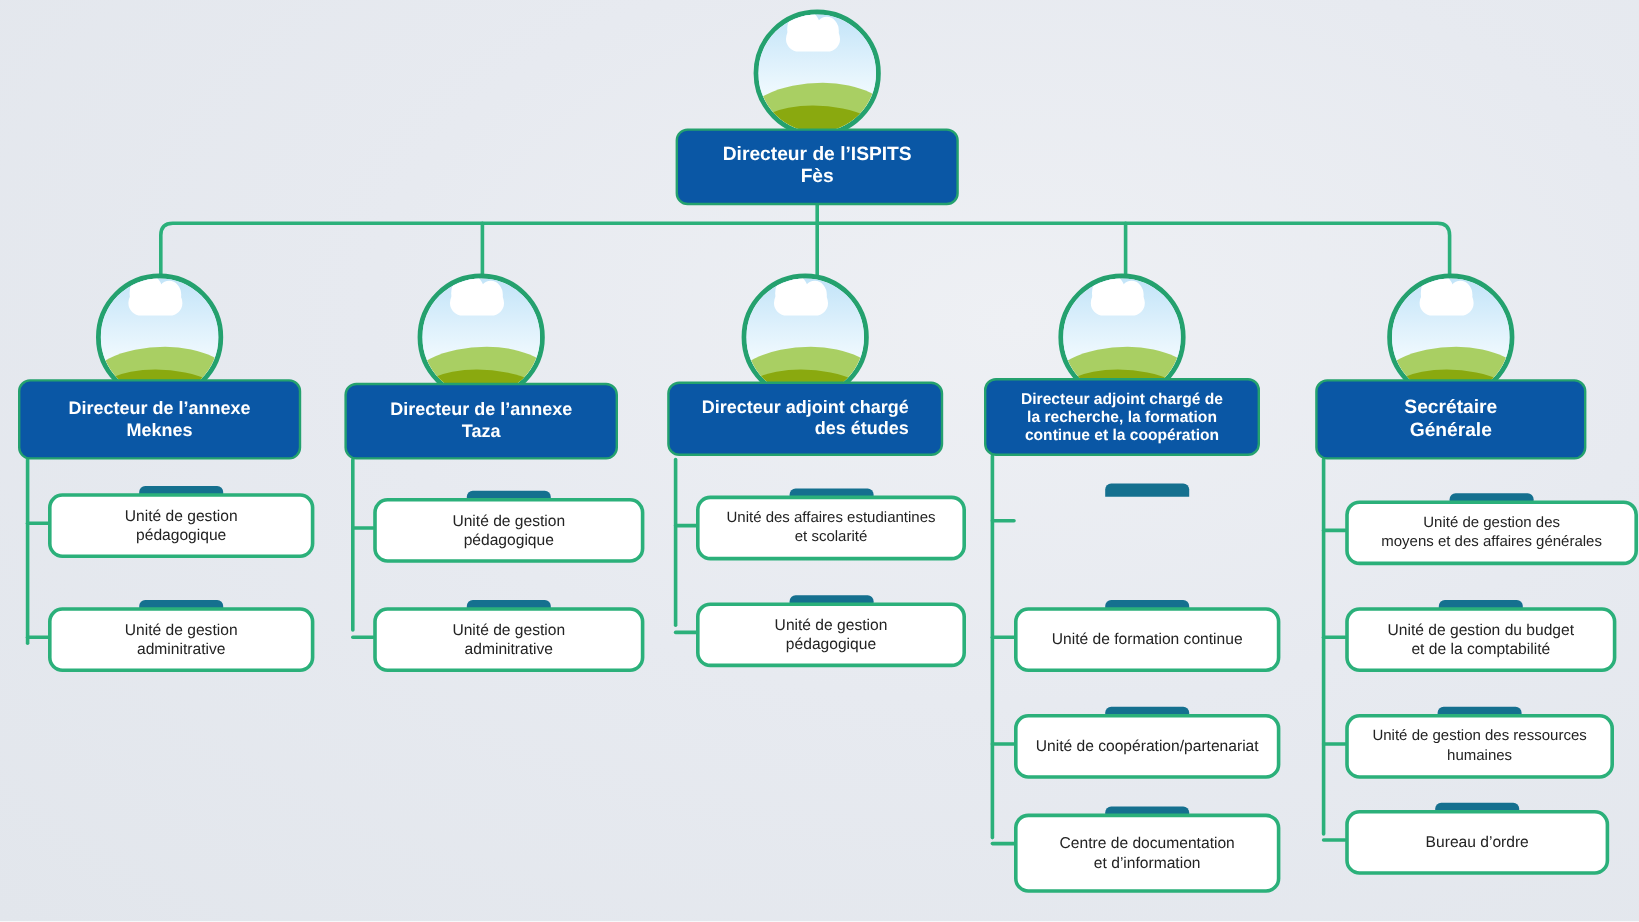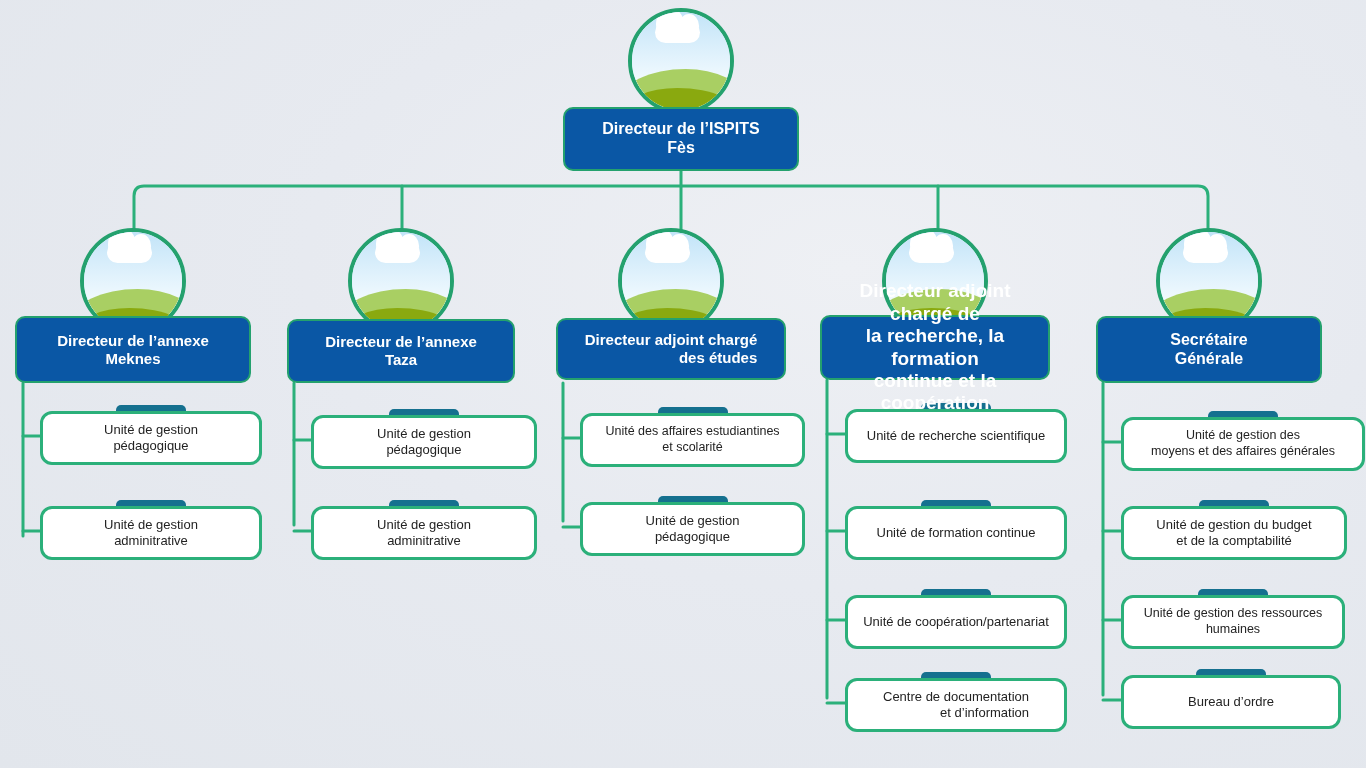--- a/index.html
+++ b/index.html
@@ -267,40 +267,39 @@
 pédagogique</div>
   </div>
 
   <div class="exec-node" style="left:820px; top:228px; width:230px; height:152px;">
     <div class="exec-photo">
       <div class="sky"></div>
         <div class="cloud"></div>
       <div class="hill-back"></div>
         <div class="hill-front"></div>
     </div>
-    <div class="exec-box" style="top:87px; height:65px; font-size:19px;">Directeur adjoint chargé de
+    <div class="exec-box" style="top:87px; height:65px; font-size:13px;">Directeur adjoint chargé de
 la recherche, la formation
 continue et la coopération</div>
   </div>
 
   <div class="unit-node" style="left:845px; top:403px; width:222px; height:60px;">
     <div class="unit-tab"></div>
-    <div class="unit-box" style="height:54px;">Unité de recherche scientifique</div>
   </div>
   <div class="unit-node" style="left:845px; top:500px; width:222px; height:60px;">
     <div class="unit-tab"></div>
     <div class="unit-box" style="height:54px;">Unité de formation continue</div>
   </div>
   <div class="unit-node" style="left:845px; top:589px; width:222px; height:60px;">
     <div class="unit-tab"></div>
     <div class="unit-box" style="height:54px;">Unité de coopération/partenariat</div>
   </div>
   <div class="unit-node" style="left:845px; top:672px; width:222px; height:60px;">
     <div class="unit-tab"></div>
-    <div class="unit-box" style="height:54px;text-align:right;">Centre de documentation
+    <div class="unit-box" style="height:66px;">Centre de documentation
 et d’information</div>
   </div>
 
   <div class="exec-node" style="left:1096px; top:228px; width:226px; height:155px;">
     <div class="exec-photo">
       <div class="sky"></div>
         <div class="cloud"></div>
       <div class="hill-back"></div>
         <div class="hill-front"></div>
     </div>

